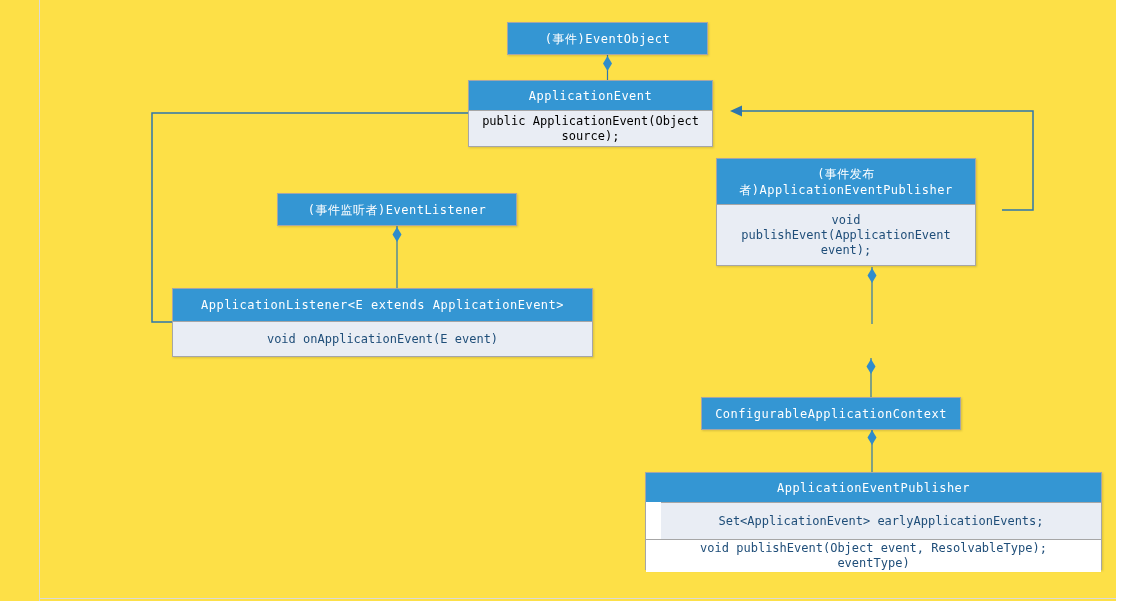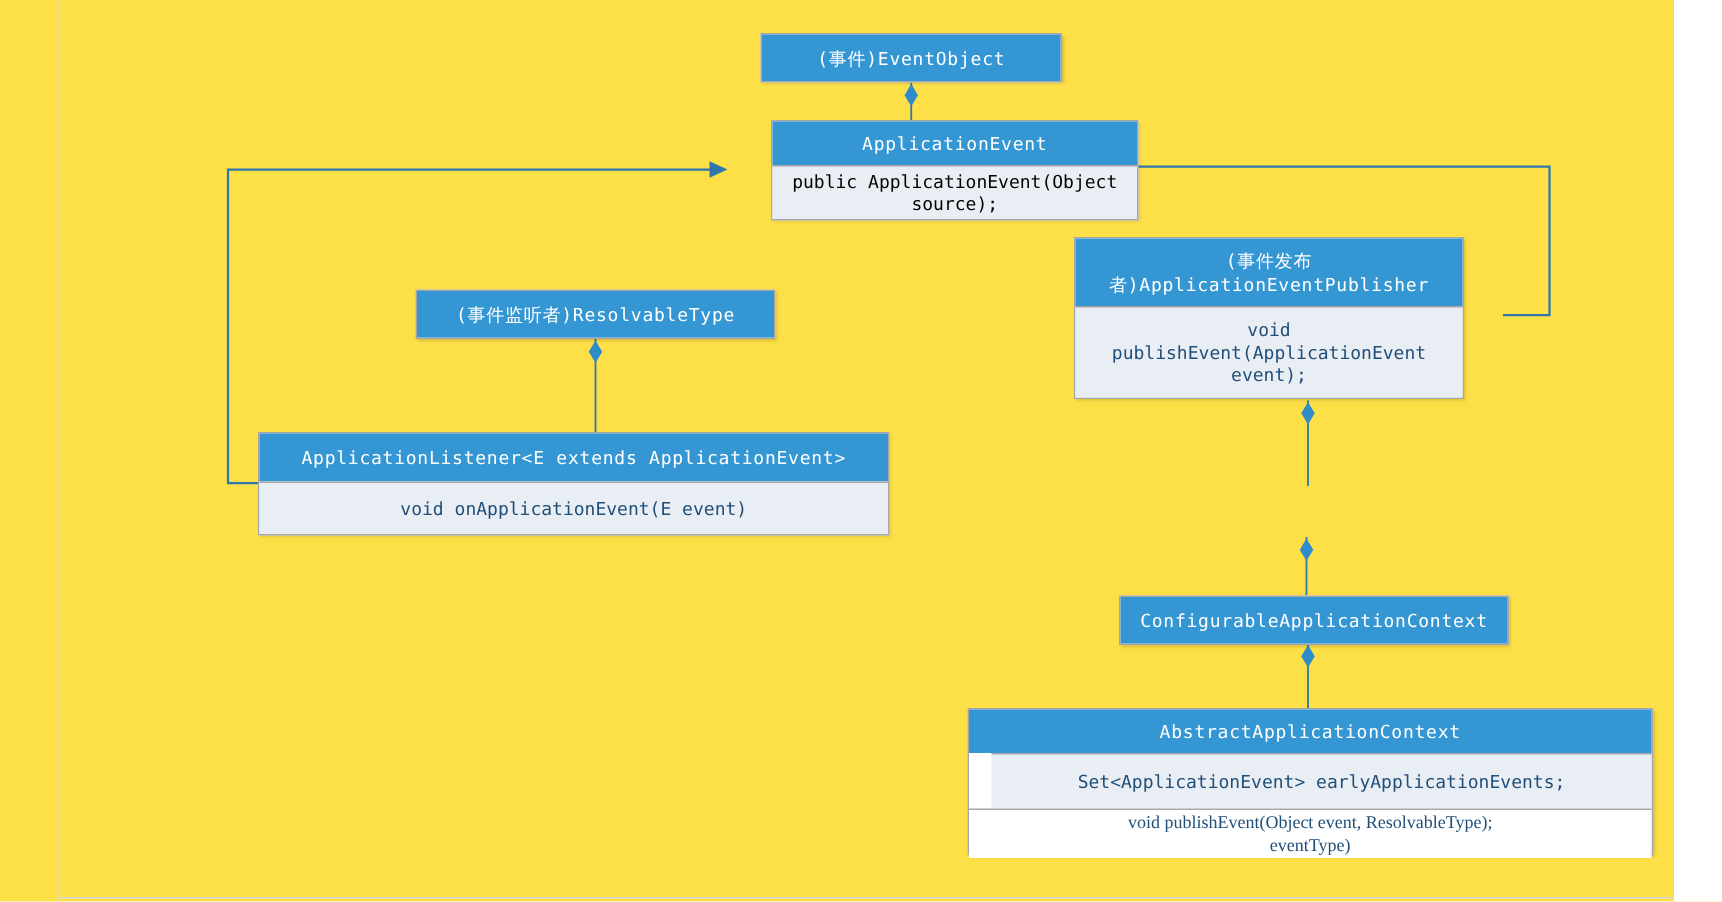--- a/index.html
+++ b/index.html
@@ -22,21 +22,21 @@
   }
   .hd.fixed { flex:none; }
   .bd {
     background:#E9EDF4; color:#1F4E79; flex:1;
     display:flex; align-items:center; justify-content:center;
     text-align:center; font-size:12px; line-height:15px;
     border-top:1px solid #A6A6A6; padding:1px 6px;
   }
   .bd.fixed { flex:none;margin-left:15px; }
   .bd.black { color:#000000; }
-  .bd.white { background:#FFFFFF;font-family:Liberation Serif, serif; }
+  .bd.white { background:#FFFFFF; }
   .pre { white-space:pre-line; }
 </style>
 </head>
 <body>
 
 <div class="stage">
 
   <svg class="links" width="1148" height="601" viewBox="0 0 1148 601">
 
     <line x1="39.5" y1="0" x2="39.5" y2="601" stroke="#D9D9D9" stroke-width="1"></line>
@@ -77,21 +77,21 @@
       <polygon points="730,111 742,105.5 742,116.5" fill="#2E76AC"></polygon>
     </g>
   </svg>
 
   <div class="node" style="left:507px;top:22px;width:201px;height:33px">
     <div class="hd">
       <span>(事件)EventObject</span>
     </div>
   </div>
 
-  <div class="node" style="left:514px;top:80px;width:245px;height:67px">
+  <div class="node" style="left:468px;top:80px;width:245px;height:67px">
     <div class="hd fixed" style="height:29px">
       <span>ApplicationEvent</span>
     </div>
     <div class="bd black">
       <span class="pre">public ApplicationEvent(Object
 source);</span>
     </div>
   </div>
 
   <div class="node" style="left:716px;top:158px;width:260px;height:108px">
@@ -101,43 +101,43 @@
     </div>
     <div class="bd">
       <span class="pre">void
 publishEvent(ApplicationEvent
 event);</span>
     </div>
   </div>
 
   <div class="node" style="left:277px;top:193px;width:240px;height:33px">
     <div class="hd">
-      <span>(事件监听者)ResolvableType</span>
+      <span>(事件监听者)EventListener</span>
     </div>
   </div>
 
   <div class="node" style="left:172px;top:288px;width:421px;height:69px">
     <div class="hd fixed" style="height:32px">
       <span>ApplicationListener&lt;E extends ApplicationEvent&gt;</span>
     </div>
     <div class="bd">
       <span>void onApplicationEvent(E event)</span>
     </div>
   </div>
 
 
-  <div class="node" style="left:746px;top:397px;width:260px;height:33px">
+  <div class="node" style="left:701px;top:397px;width:260px;height:33px">
     <div class="hd">
       <span>ConfigurableApplicationContext</span>
     </div>
   </div>
 
   <div class="node" style="left:645px;top:472px;width:457px;height:98px">
     <div class="hd fixed" style="height:29px">
-      <span>AbstractApplicationContext</span>
+      <span>ApplicationEventPublisher</span>
     </div>
     <div class="bd fixed" style="height:34px">
       <span>Set&lt;ApplicationEvent&gt; earlyApplicationEvents;</span>
     </div>
     <div class="bd white">
       <span class="pre">void publishEvent(Object event, ResolvableType);
 eventType)</span>
     </div>
   </div>
 

